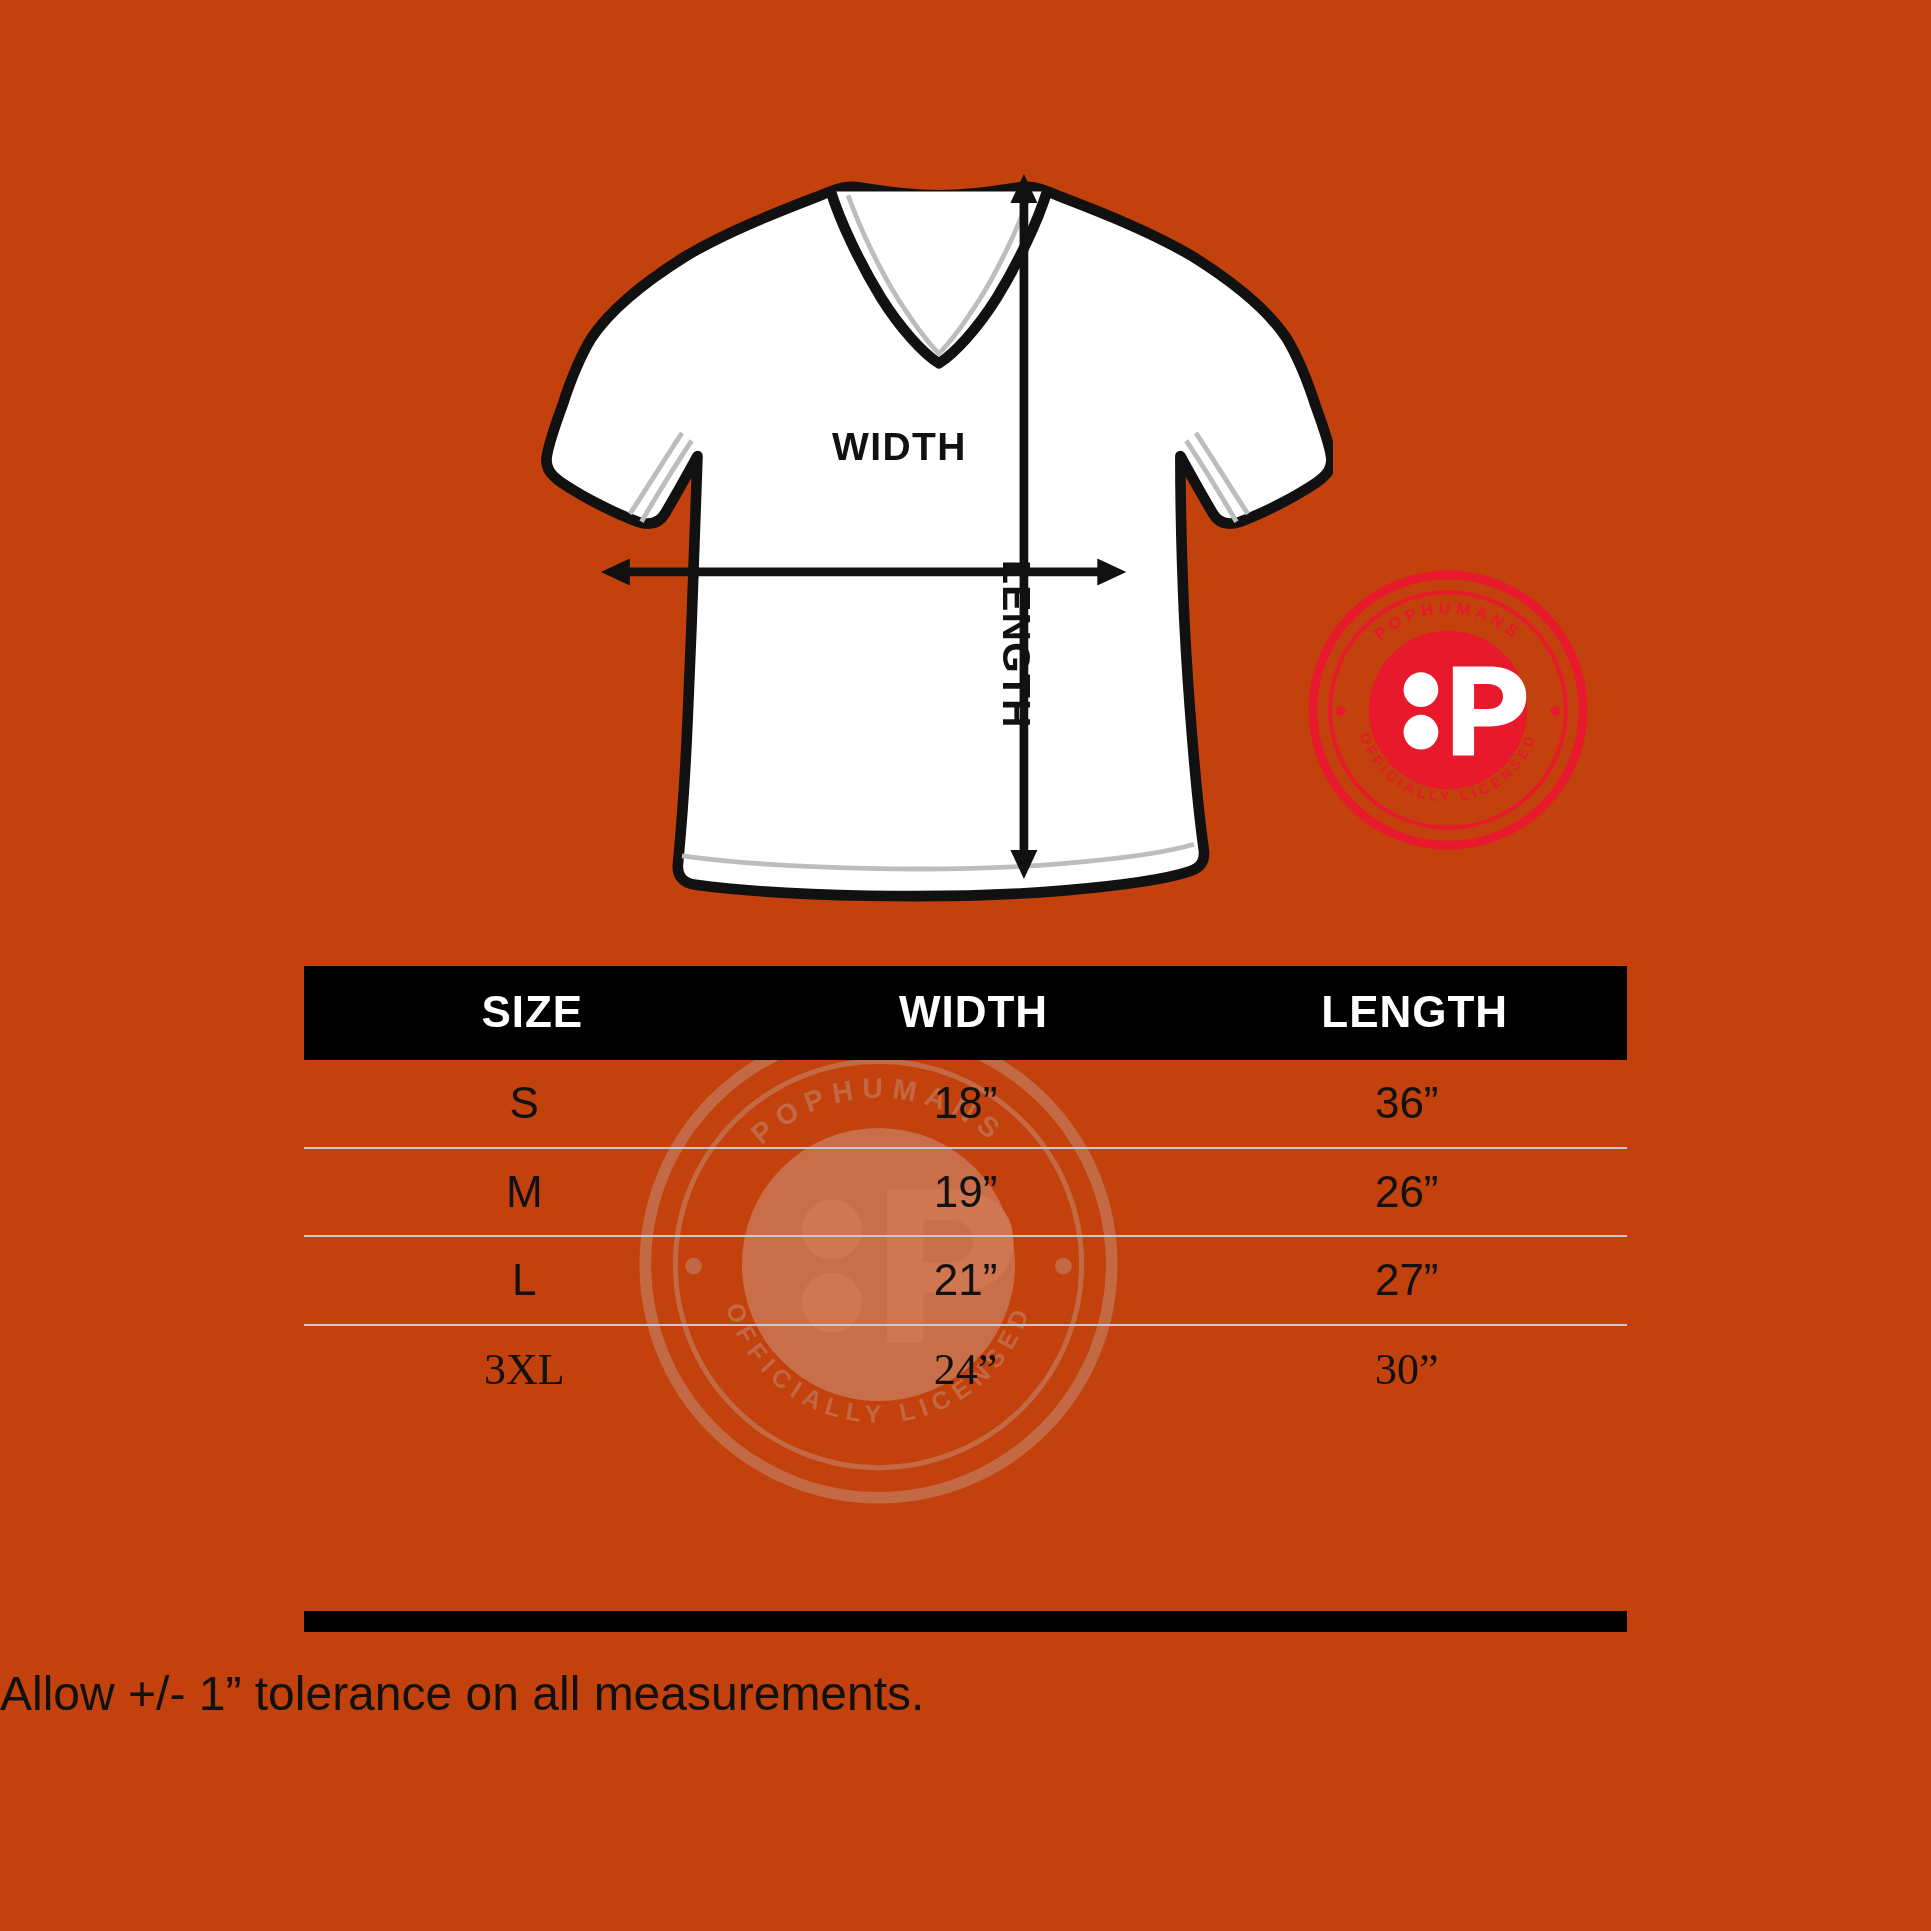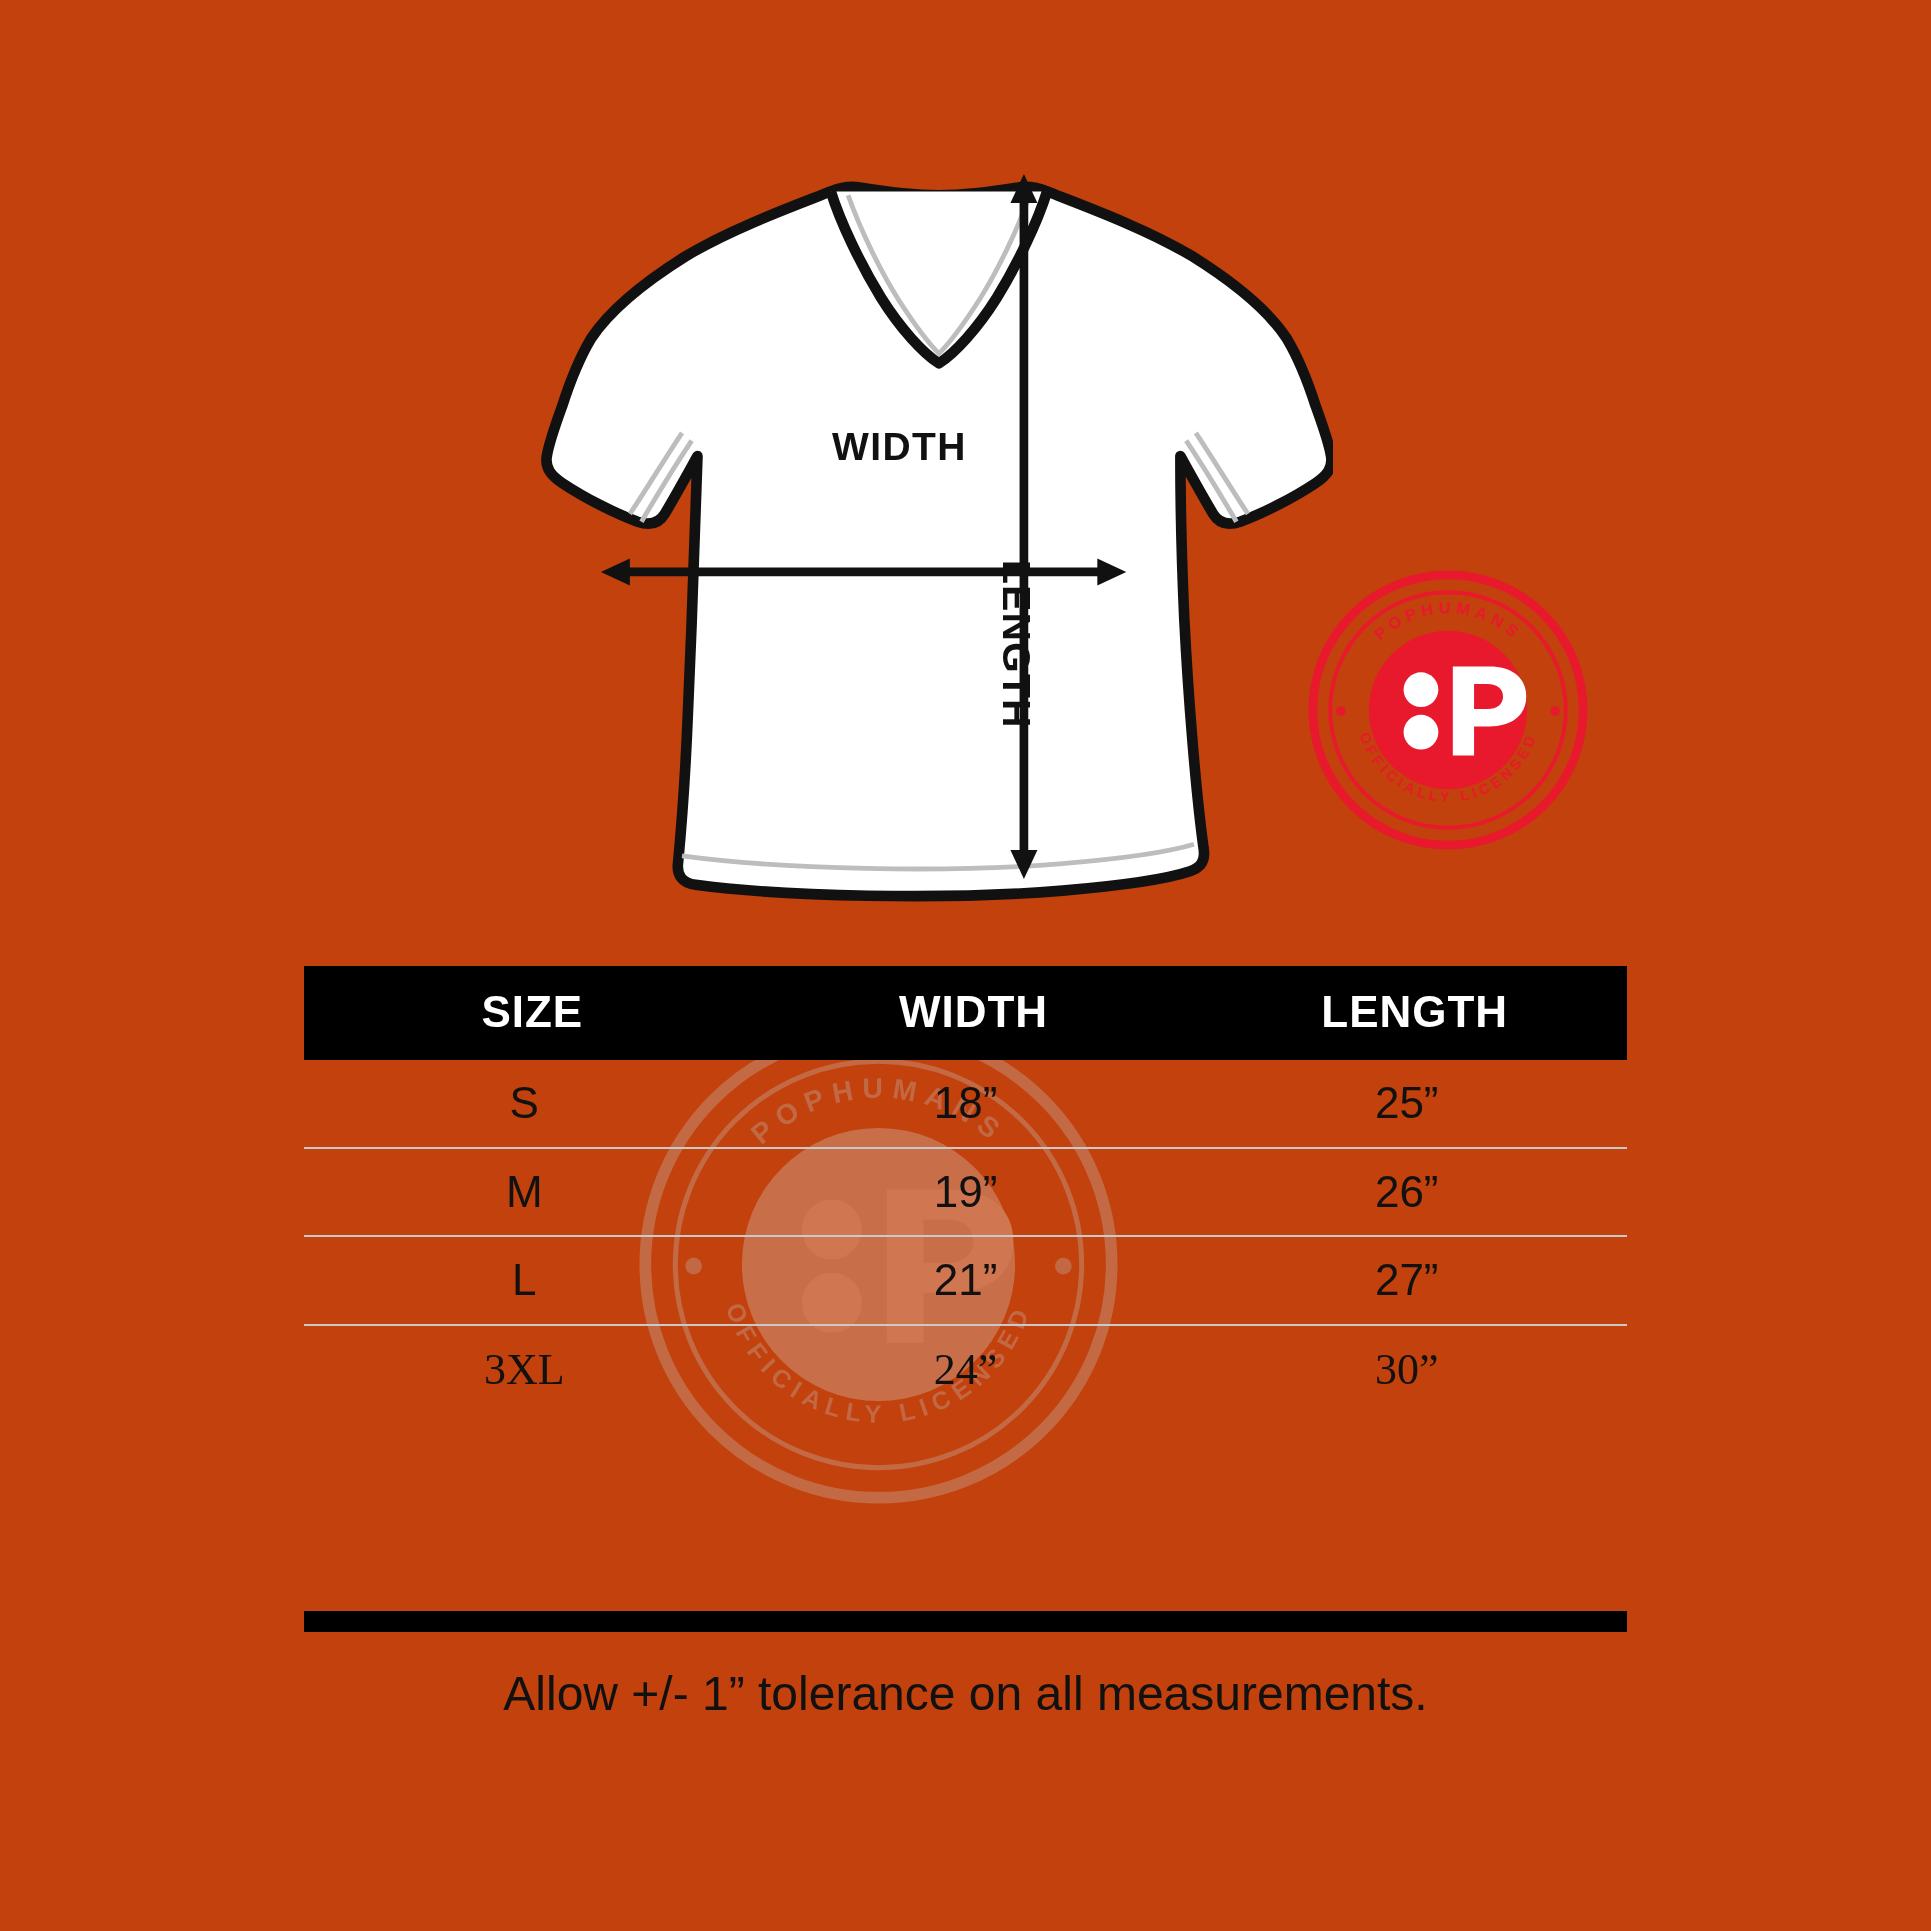--- a/index.html
+++ b/index.html
@@ -122,21 +122,21 @@
     width: 1323px;
     height: 21px;
     background: #000;
   }
 
   .tolerance-note {
     position: absolute;
     left: 0;
     top: 1666px;
     width: 1931px;
-    text-align: center;
+    text-align: left;
     font-size: 48px;
     color: #111;
   }
 
   .col-size  { width: 33.3%; }
   .col-width { width: 33.4%; }
   .col-length{ width: 33.3%; }
 </style>
 </head>
 <body>
@@ -276,21 +276,21 @@
       <tr>
         <th>SIZE</th>
         <th>WIDTH</th>
         <th>LENGTH</th>
       </tr>
     </thead>
     <tbody>
       <tr>
         <td>S</td>
         <td>18”</td>
-        <td>25”</td>
+        <td>36”</td>
       </tr>
       <tr>
         <td>M</td>
         <td>19”</td>
         <td>26”</td>
       </tr>
       <tr>
         <td>L</td>
         <td>21”</td>
         <td>27”</td>

